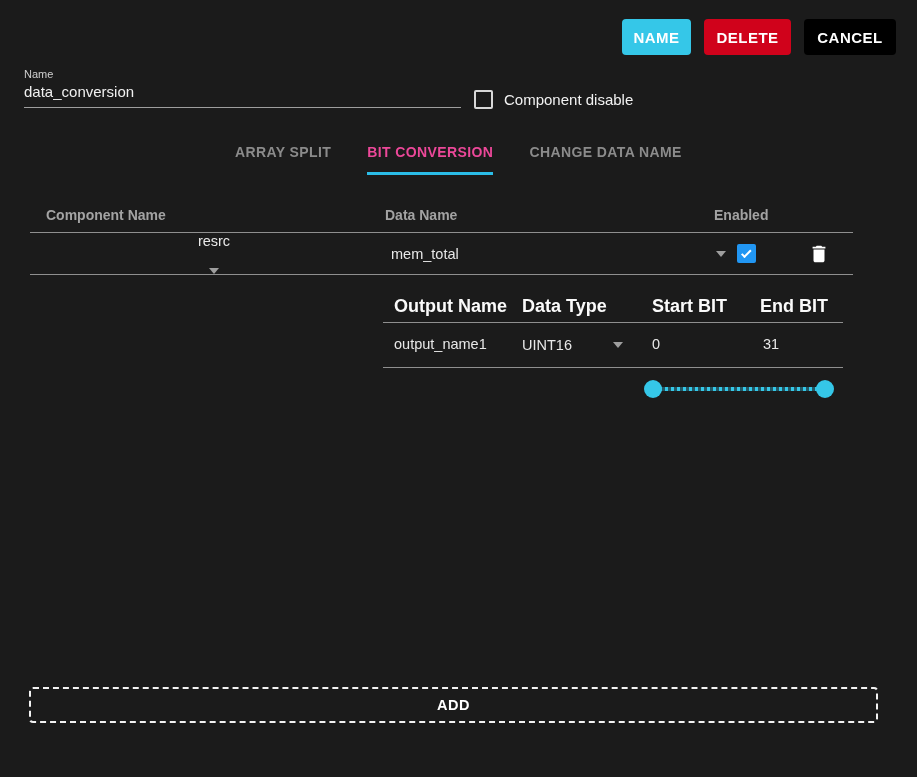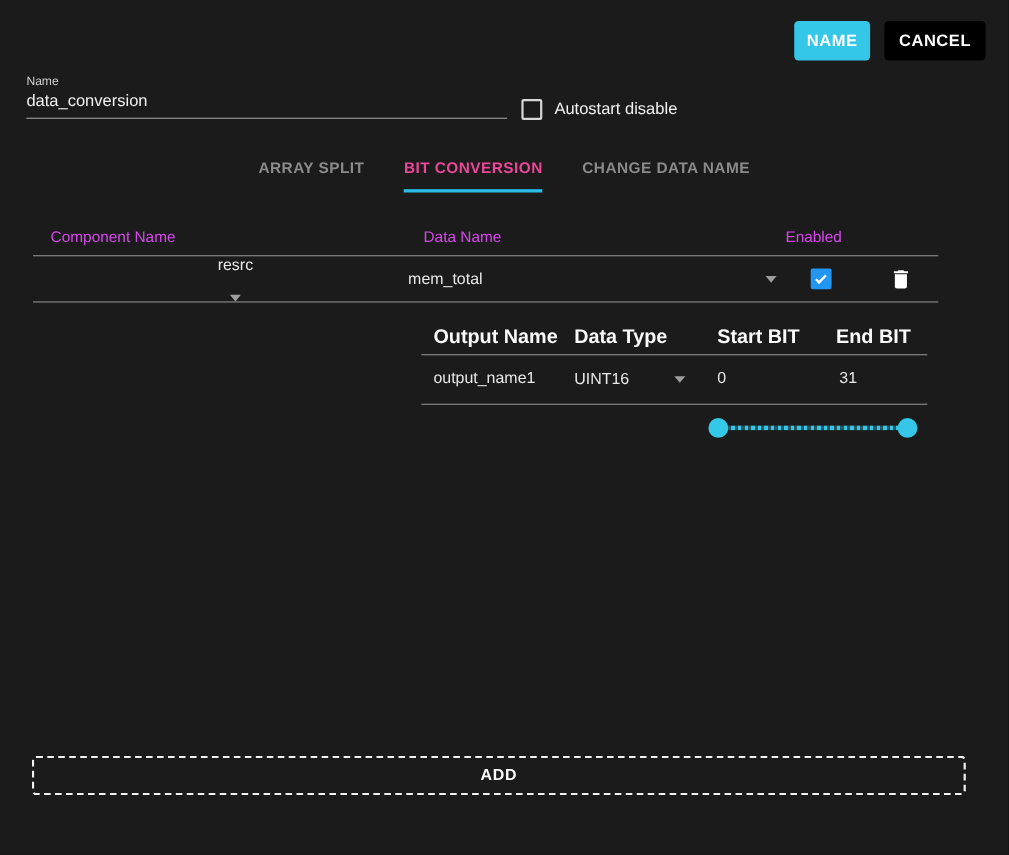--- a/index.html
+++ b/index.html
@@ -59,33 +59,33 @@
   .tab {
     margin:0 18px; padding-bottom:12px;
     font-size:14px; font-weight:bold; letter-spacing:0.4px;
     color:#8b8b8b; cursor:pointer; white-space:nowrap;
   }
   .tab.active { color:#ec4899; border-bottom:3px solid #2bbde8; }
 
   
   .main-table { position:absolute; left:30px; top:200px; width:823px; }
   .mt-header { position:relative; height:33px; border-bottom:1px solid #8f8f8f; }
-  .mt-header span { position:absolute; top:7px; font-size:14px; font-weight:normal; color:#d946ef; }
+  .mt-header span { position:absolute; top:7px; font-size:14px; font-weight:bold; color:#a3a3a3; }
   .h-component { left:16px; }
   .h-dataname  { left:355px; }
   .h-enabled   { left:684px; }
 
   .mt-row { position:relative; height:42px; border-bottom:1px solid #8f8f8f; }
   .select-cell {
     position:absolute; top:0; height:100%;
     display:flex; align-items:center; justify-content:space-between;
     cursor:pointer;
   }
   .cell-component { left:16px;  width:336px;flex-direction:column; }
-  .cell-data      { left:341px; width:335px;gap:24px; }
+  .cell-data      { left:361px; width:335px;gap:24px; }
   .select-cell .val { font-size:14.5px; color:#e8e8e8; }
   .arrow-down {
     width:0; height:0;
     border-left:5px solid transparent; border-right:5px solid transparent;
     border-top:6px solid #9e9e9e;
   }
   .cell-enabled { position:absolute; left:707px; top:0; height:100%; display:flex; align-items:center; }
   .trash-btn {
     position:absolute; left:773px; top:0; height:100%; width:32px;
     display:flex; align-items:center; justify-content:center;
@@ -135,31 +135,32 @@
     letter-spacing:0.6px; cursor:pointer;
   }
 </style>
 </head>
 <body>
 
 <div class="screen">
 
   <div class="actions">
     <button class="btn save">NAME</button>
+    <button class="btn delete">DELETE</button>
     <button class="btn cancel">CANCEL</button>
   </div>
 
   <div class="name-field">
     <div class="name-label">Name</div>
     <div class="name-input">data_conversion</div>
   </div>
 
   <div class="autostart">
     <span class="checkbox" data-checked="false"></span>
-    <span class="autostart-label">Autostart disable</span>
+    <span class="autostart-label">Component disable</span>
   </div>
 
   <div class="tabs">
     <div class="tab">ARRAY SPLIT</div>
     <div class="tab active">BIT CONVERSION</div>
     <div class="tab">CHANGE DATA NAME</div>
   </div>
 
   <div class="main-table">
     <div class="mt-header">

